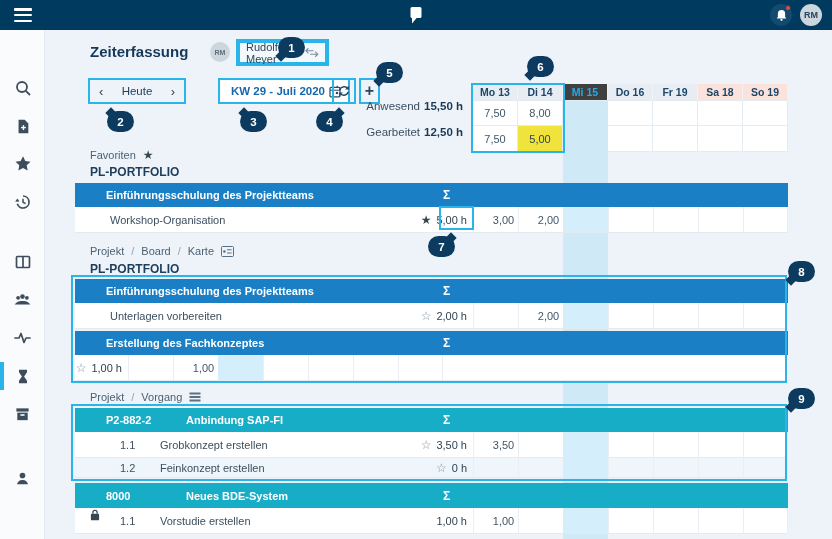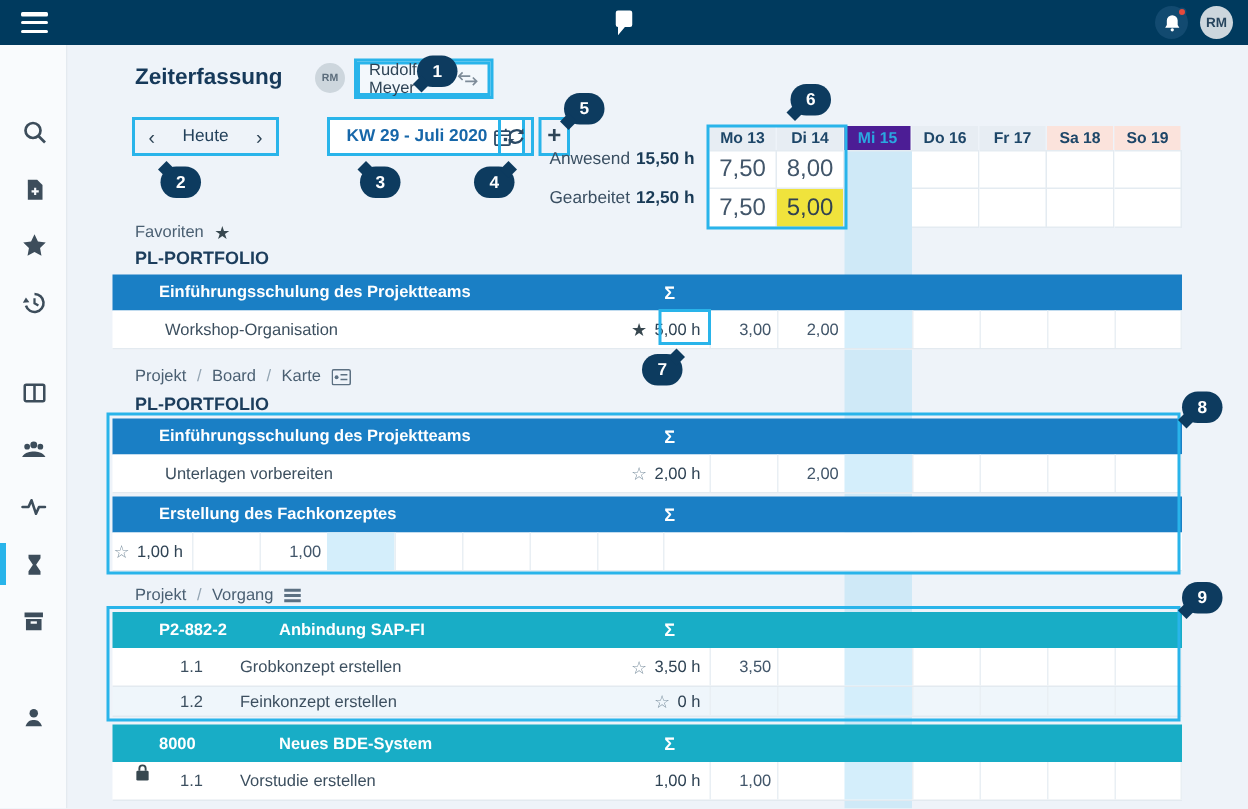--- a/index.html
+++ b/index.html
@@ -49,29 +49,29 @@
   .week-lbl { flex:1; text-align:center; font-size:11.5px; font-weight:bold; color:#1767a9; }
   .ctl-refresh { left:332px; width:24px; justify-content:center; }
   .ctl-plus { left:359px; width:21px; justify-content:center; font-size:16px; color:#2e4456; font-weight:bold; }
 
   
   .mi-strip { position:absolute; left:563px; top:100px; width:45px; height:439px; background:#cfe9f7; z-index:0; }
   .dayhdr { position:absolute; left:473px; top:84px; display:flex; z-index:1; }
   .dh-cell { width:45px; height:16px; background:#e7edf3; border-right:1px solid #eef3f9;
              display:flex; align-items:center; justify-content:center;
              font-size:10.5px; font-weight:bold; color:#1d4668; }
-  .dh-cell.mi { background:#4c1d95; color:#2aa8e1; }
+  .dh-cell.mi { background:#404040; color:#2aa8e1; }
   .dh-cell.we { background:#fbe3dc; }
 
   .srow { position:absolute; left:75px; width:713px; height:26px; display:flex; z-index:1; }
   .sdesc { width:345px; display:flex; align-items:flex-start; justify-content:flex-end; gap:16px; }
   .slabel { font-size:11.5px; color:#3a4f62; }
   .stotal { width:53px; text-align:right; padding-right:10px; font-size:11.5px; font-weight:bold; color:#193a56; }
   .sday { width:45px; background:#fff; border-right:1px solid #e4ebf1; border-bottom:1px solid #e4ebf1;
-          display:flex; align-items:center; justify-content:center; font-size:16px; color:#42566a; }
+          display:flex; align-items:center; justify-content:center; font-size:11px; color:#42566a; }
   .srow.first .sday { border-top:1px solid #e4ebf1; }
   .sday:first-of-type { border-left:1px solid #e4ebf1; }
   .sday.mi { background:transparent; border:none; }
   .sday.yellow { background:#f0e33c; color:#314250; }
 
   
   .minilbl { position:absolute; left:90px; font-size:11px; color:#4a5f72; display:flex;
              align-items:center; gap:7px; z-index:1; }
   .minilbl .sep { color:#93a4b2; }
   .portfolio { position:absolute; left:90px; font-size:12px; font-weight:bold; color:#1c3d5c; z-index:1; }
@@ -239,21 +239,21 @@
   <span>+</span>
 </div>
 
 <div class="mi-strip"></div>
 
 <div class="dayhdr">
   <div class="dh-cell">Mo 13</div>
   <div class="dh-cell">Di 14</div>
   <div class="dh-cell mi">Mi 15</div>
   <div class="dh-cell">Do 16</div>
-  <div class="dh-cell">Fr 17</div>
+  <div class="dh-cell">Fr 19</div>
   <div class="dh-cell we">Sa 18</div>
   <div class="dh-cell we">So 19</div>
 </div>
 
 <div class="srow first" style="top:100px">
   <div class="sdesc">
     <span class="slabel">Anwesend</span>
   </div>
   <div class="stotal">15,50 h</div>
   <div class="sday">7,50</div>

